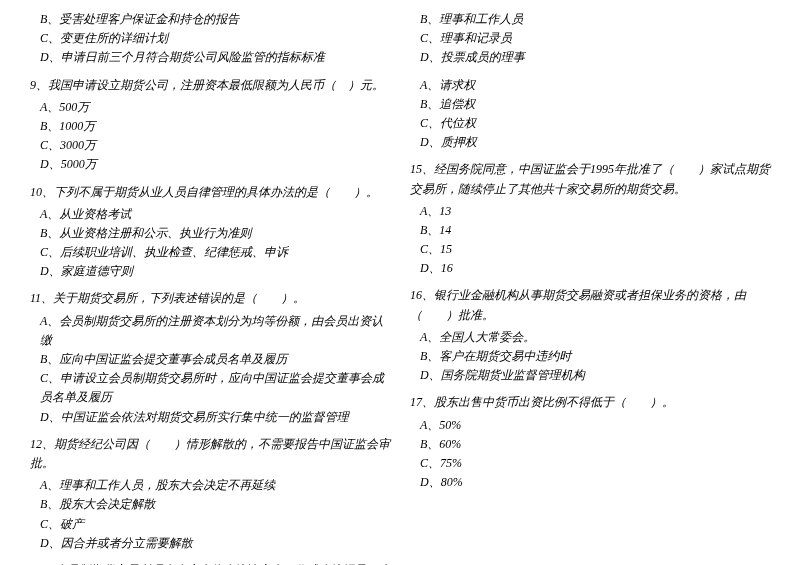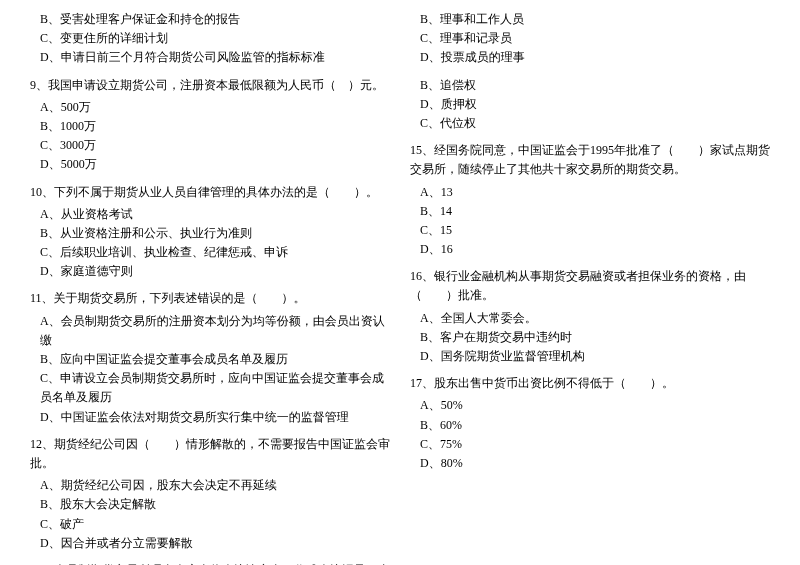--- a/index.html
+++ b/index.html
@@ -21,20 +21,21 @@
     }
     .two-col {
       display: flex;
       gap: 20px;
     }
     .col {
       flex: 1;
     }
     .question-block {
       margin-bottom: 8px;
+      font-style: italic;
     }
     .question-text {
       margin-bottom: 3px;
       line-height: 1.6;
     }
     .option {
       margin-left: 10px;
       line-height: 1.6;
     }
   </style>
@@ -70,21 +71,21 @@
       <div class="question-block">
         <div class="question-text">11、关于期货交易所，下列表述错误的是（　　）。</div>
         <div class="option">A、会员制期货交易所的注册资本划分为均等份额，由会员出资认缴</div>
         <div class="option">B、应向中国证监会提交董事会成员名单及履历</div>
         <div class="option">C、申请设立会员制期货交易所时，应向中国证监会提交董事会成员名单及履历</div>
         <div class="option">D、中国证监会依法对期货交易所实行集中统一的监督管理</div>
       </div>
 
       <div class="question-block">
         <div class="question-text">12、期货经纪公司因（　　）情形解散的，不需要报告中国证监会审批。</div>
-        <div class="option">A、期货经纪公司因，股东大会决定不再延续</div>
+        <div class="option">A、理事和工作人员，股东大会决定不再延续</div>
         <div class="option">B、股东大会决定解散</div>
         <div class="option">C、破产</div>
         <div class="option">D、因合并或者分立需要解散</div>
       </div>
 
       <div class="question-block">
         <div class="question-text">13、会员制期货交易所理事会应当将会议决定事项作成会议记录，由出席会议的（　）在会议记录上签名。</div>
 
       </div>
 
@@ -92,23 +93,24 @@
 
     <div class="col">
 
       <div class="question-block">
         <div class="option">B、理事和工作人员</div>
         <div class="option">C、理事和记录员</div>
         <div class="option">D、投票成员的理事</div>
       </div>
 
       <div class="question-block">
+        <div class="option">A、请求权</div>
         <div class="option">B、追偿权</div>
+        <div class="option">C、代位权</div>
         <div class="option">D、质押权</div>
-        <div class="option">C、代位权</div>
       </div>
 
       <div class="question-block">
         <div class="question-text">15、经国务院同意，中国证监会于1995年批准了（　　）家试点期货交易所，随续停止了其他共十家交易所的期货交易。</div>
         <div class="option">A、13</div>
         <div class="option">B、14</div>
         <div class="option">C、15</div>
         <div class="option">D、16</div>
       </div>
 

